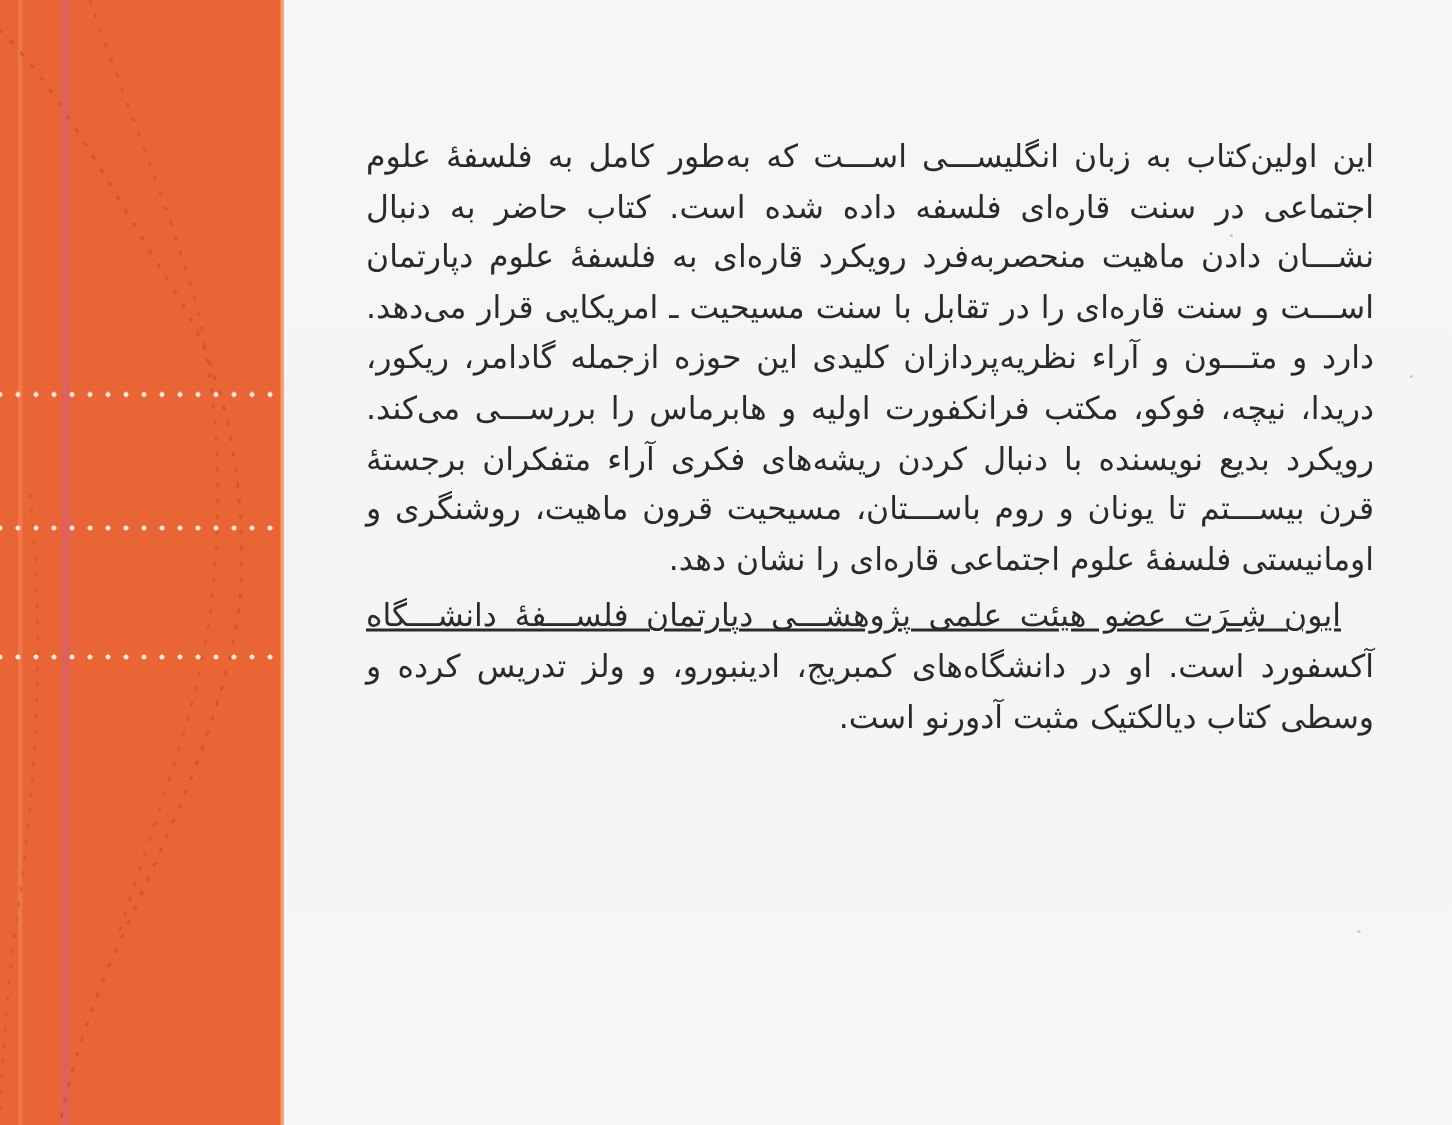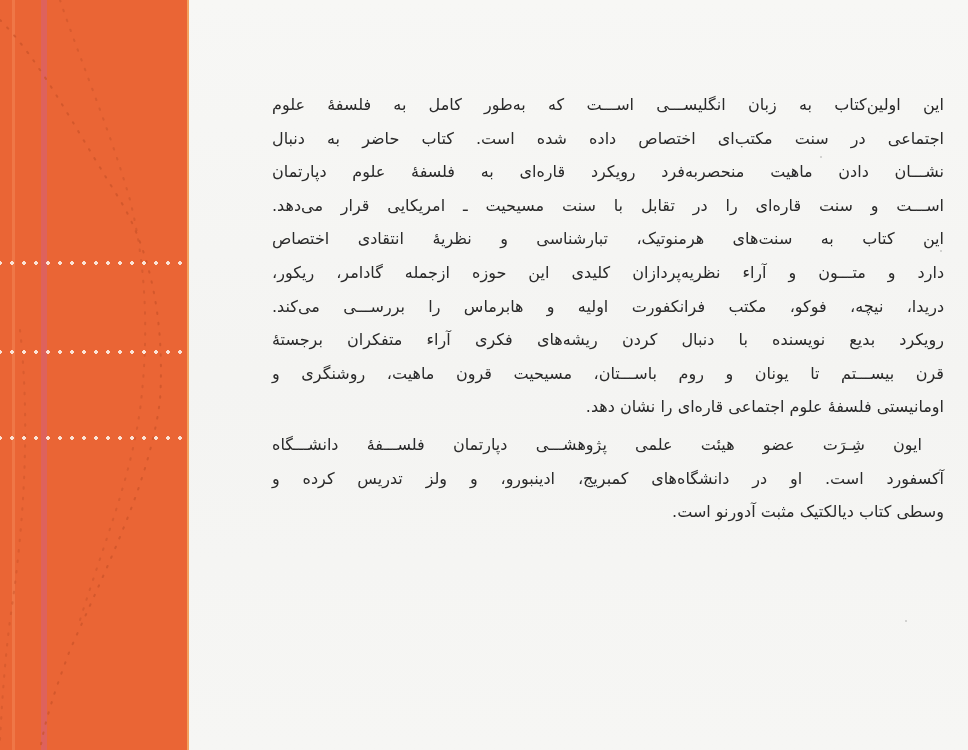--- a/index.html
+++ b/index.html
@@ -67,43 +67,44 @@
       left: 0;
       width: 189px;
       height: 4px;
       background-image: radial-gradient(circle, #fbe3d6 0 1.6px, transparent 1.8px);
       background-size: 12px 4px;
       background-position: 6px 0;
       background-repeat: repeat-x;
     }
     .text-block {
       position: absolute;
-      left: 272px;
+      left: 244px;
       top: 88px;
       width: 672px;
       direction: rtl;
       text-align: justify;
       text-align-last: right;
       color: #2a2a2a;
       font-family: "DejaVu Sans", sans-serif;
-      font-size: 16px;
+      font-size: 21px;
       line-height: 33.6px;
       letter-spacing: -0.2px;
     }
     .text-block .line {
       display: block;
       white-space: nowrap;
       text-align: center;
     }
     .text-block .line.justify {
       text-align: justify;
       text-align-last: justify;
     }
     .text-block .line.indent {
       padding-right: 22px;
+      text-decoration: underline;
     }
     .para-gap {
       height: 4px;
     }
     .italic {
     }
     .speck {
       position: absolute;
       width: 2px;
       height: 2px;
@@ -130,24 +131,23 @@
     <div class="dot-row" style="top:436px;"></div>
   </div>
 
   <div class="speck" style="left:820px; top:156px;"></div>
   <div class="speck" style="left:940px; top:250px;"></div>
   <div class="speck" style="left:905px; top:620px;"></div>
 
   <div class="text-block">
     <div>
       <span class="line justify">این اولین‌کتاب به زبان انگلیســـی اســـت که به‌طور کامل به فلسفهٔ علوم</span>
-      <span class="line justify">اجتماعی در سنت مکتب‌ای اختصاص داده شده است. کتاب حاضر به دنبال</span>
+      <span class="line justify">اجتماعی در سنت قاره‌ای فلسفه داده شده است. کتاب حاضر به دنبال</span>
       <span class="line justify">نشـــان دادن ماهیت منحصربه‌فرد رویکرد قاره‌ای به فلسفهٔ علوم دپارتمان</span>
       <span class="line justify">اســـت و سنت قاره‌ای را در تقابل با سنت مسیحیت ـ امریکایی قرار می‌دهد.</span>
-      <span class="line justify">این کتاب به سنت‌های هرمنوتیک، تبارشناسی و نظریهٔ انتقادی اختصاص</span>
       <span class="line justify">دارد و متـــون و آراء نظریه‌پردازان کلیدی این حوزه ازجمله گادامر، ریکور،</span>
       <span class="line justify">دریدا، نیچه، فوکو، مکتب فرانکفورت اولیه و هابرماس را بررســـی می‌کند.</span>
       <span class="line justify">رویکرد بدیع نویسنده با دنبال کردن ریشه‌های فکری آراء متفکران برجستهٔ</span>
       <span class="line justify">قرن بیســـتم تا یونان و روم باســـتان، مسیحیت قرون ماهیت، روشنگری و</span>
       <span class="line">اومانیستی فلسفهٔ علوم اجتماعی قاره‌ای را نشان دهد.</span>
     </div>
     <div class="para-gap"></div>
     <div>
       <span class="line justify indent">ایون شِـرَت عضو هیئت علمی پژوهشـــی دپارتمان فلســـفهٔ دانشـــگاه</span>
       <span class="line justify">آکسفورد است. او در دانشگاه‌های کمبریج، ادینبورو، و ولز تدریس کرده و</span>

